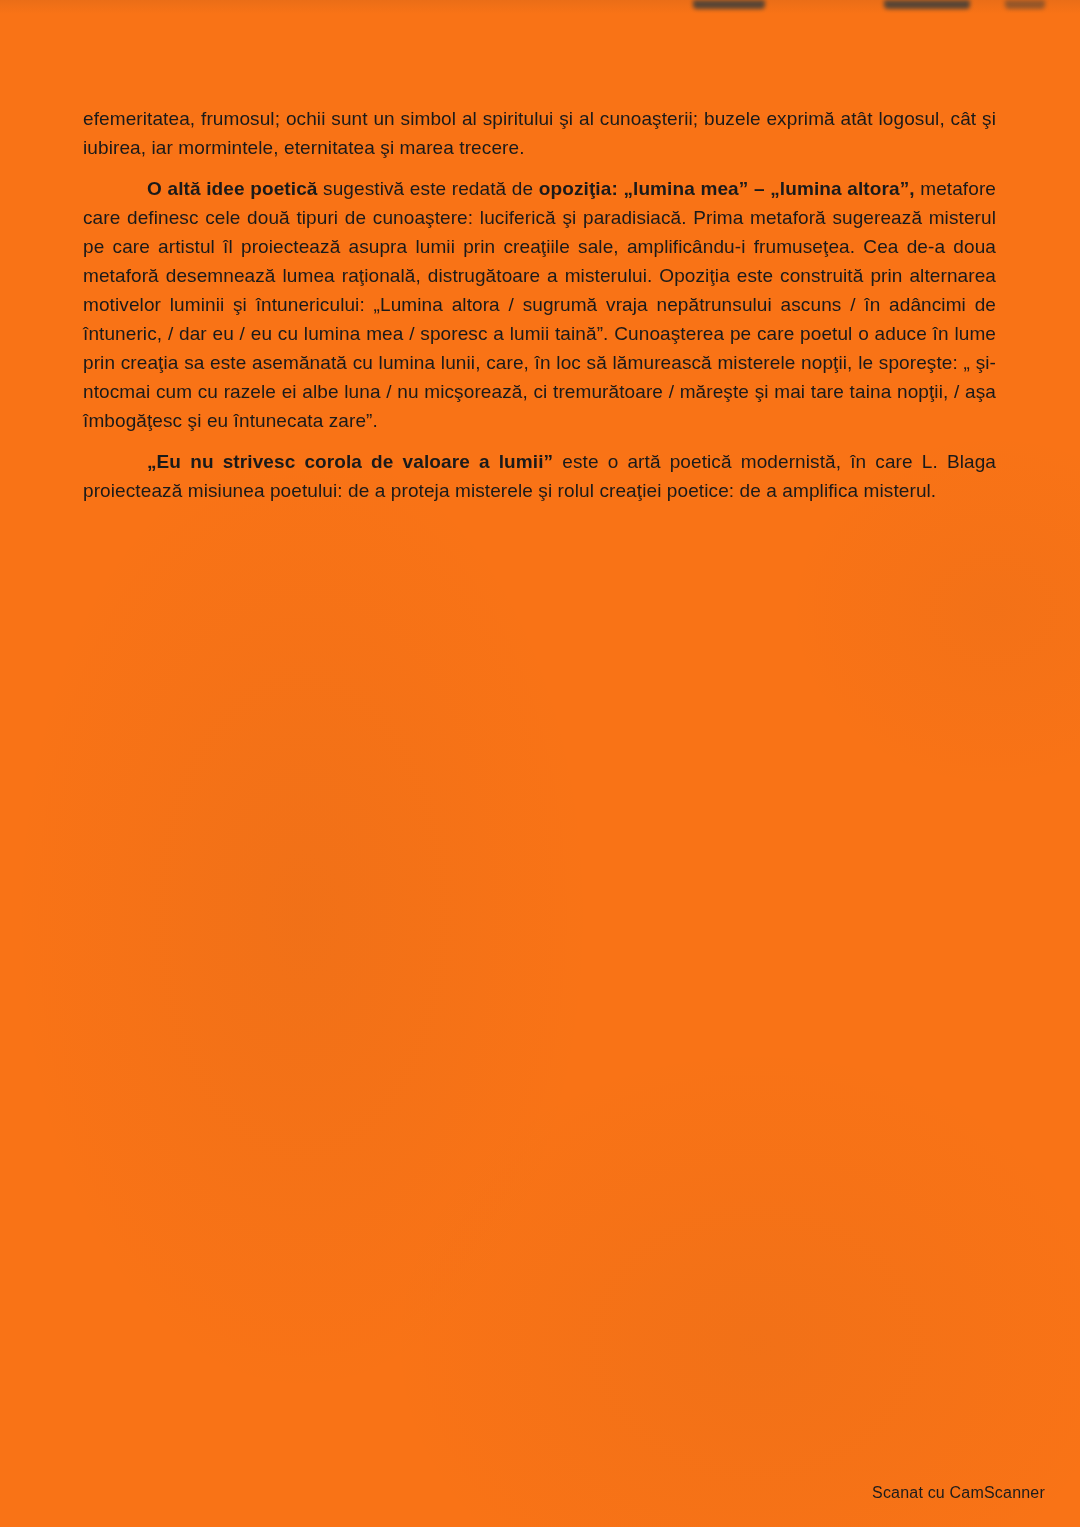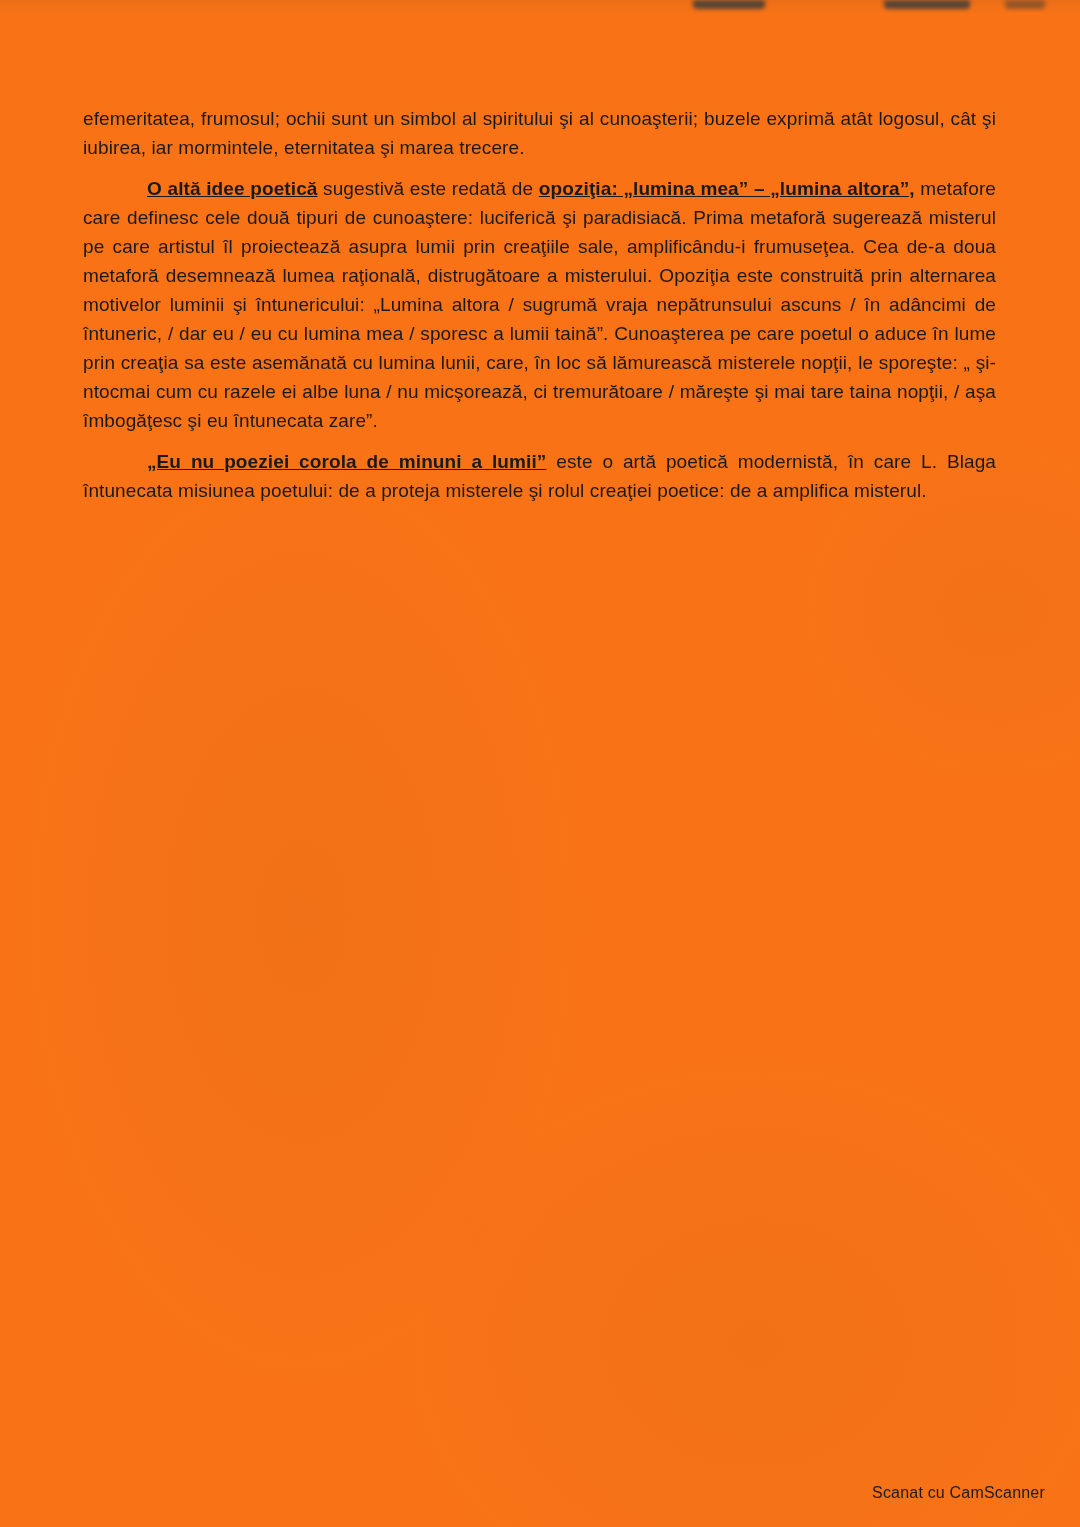--- a/index.html
+++ b/index.html
@@ -53,21 +53,20 @@
     letter-spacing: 0.1px;
   }
   .para {
     margin: 0 0 12px 0;
   }
   .para.indented {
     text-indent: 64px;
   }
   .para b {
     font-weight: 700;
-    text-decoration: underline;
   }
   .watermark {
     position: absolute;
     right: 35px;
     bottom: 25px;
     font-size: 16px;
     font-weight: 400;
     color: #1c1c1c;
     letter-spacing: 0.2px;
   }
@@ -81,19 +80,19 @@
   <div class="scan-smudge smudge-2"></div>
   <div class="scan-smudge smudge-3"></div>
 
   <div class="content">
 
     <p class="para"><span>efemeritatea, frumosul; ochii sunt un simbol al spiritului şi al cunoaşterii; buzele exprimă atât logosul, cât şi iubirea, iar mormintele, eternitatea şi marea trecere.</span></p>
 
     <p class="para indented"><b>O altă idee poetică</b><span> sugestivă este redată de </span><b>opoziţia: „lumina mea” – „lumina altora”,</b><span> metafore care definesc cele două tipuri de cunoaştere: luciferică şi paradisiacă. Prima metaforă sugerează misterul pe care artistul îl proiectează asupra lumii prin creaţiile sale, amplificându-i frumuseţea. Cea de-a doua metaforă desemnează lumea raţională, distrugătoare a misterului. Opoziţia este construită prin alternarea motivelor luminii şi întunericului: „Lumina altora / sugrumă vraja nepătrunsului ascuns / în adâncimi de întuneric, / dar eu / eu cu lumina mea / sporesc a lumii taină”. Cunoaşterea pe care poetul o aduce în lume prin creaţia sa este asemănată cu lumina lunii, care, în loc să lămurească misterele nopţii, le sporeşte: „ şi-ntocmai cum cu razele ei albe luna / nu micşorează, ci tremurătoare / măreşte şi mai tare taina nopţii, / aşa îmbogăţesc şi eu întunecata zare”.</span></p>
 
 
-    <p class="para indented"><b>„Eu nu poeziei corola de minuni a lumii”</b><span> este o artă poetică modernistă, în care L. Blaga întunecata misiunea poetului: de a proteja misterele şi rolul creaţiei poetice: de a amplifica misterul.</span></p>
+    <p class="para indented"><b>„Eu nu strivesc corola de valoare a lumii”</b><span> este o artă poetică modernistă, în care L. Blaga proiectează misiunea poetului: de a proteja misterele şi rolul creaţiei poetice: de a amplifica misterul.</span></p>
 
   </div>
 
   <div class="watermark">Scanat cu CamScanner</div>
 
 </div>
 
 </body></html>

